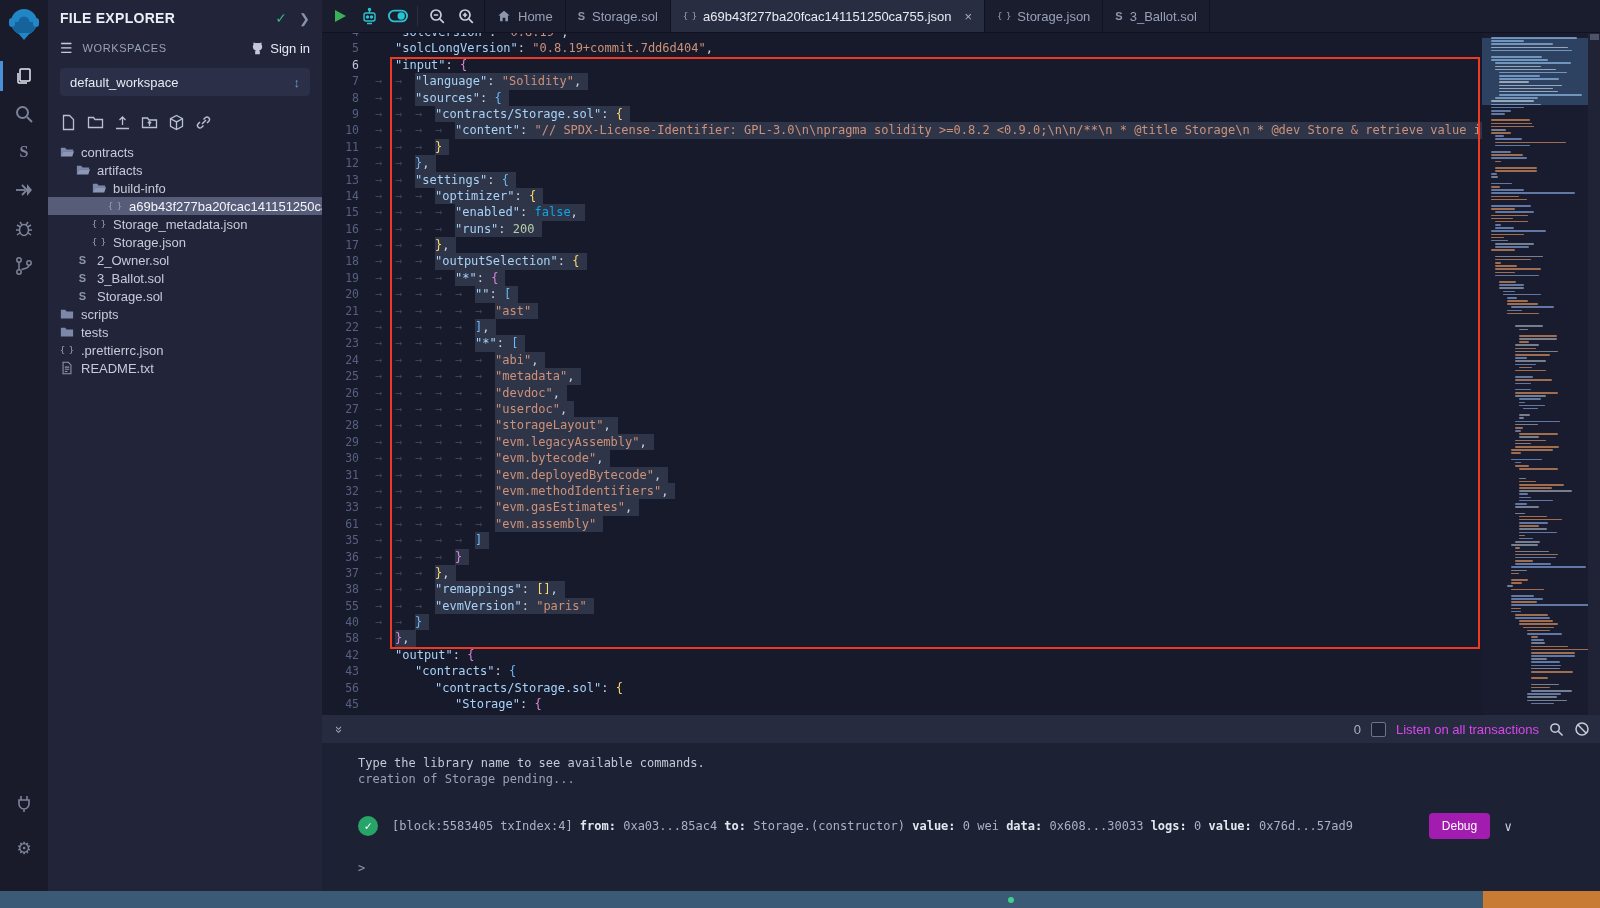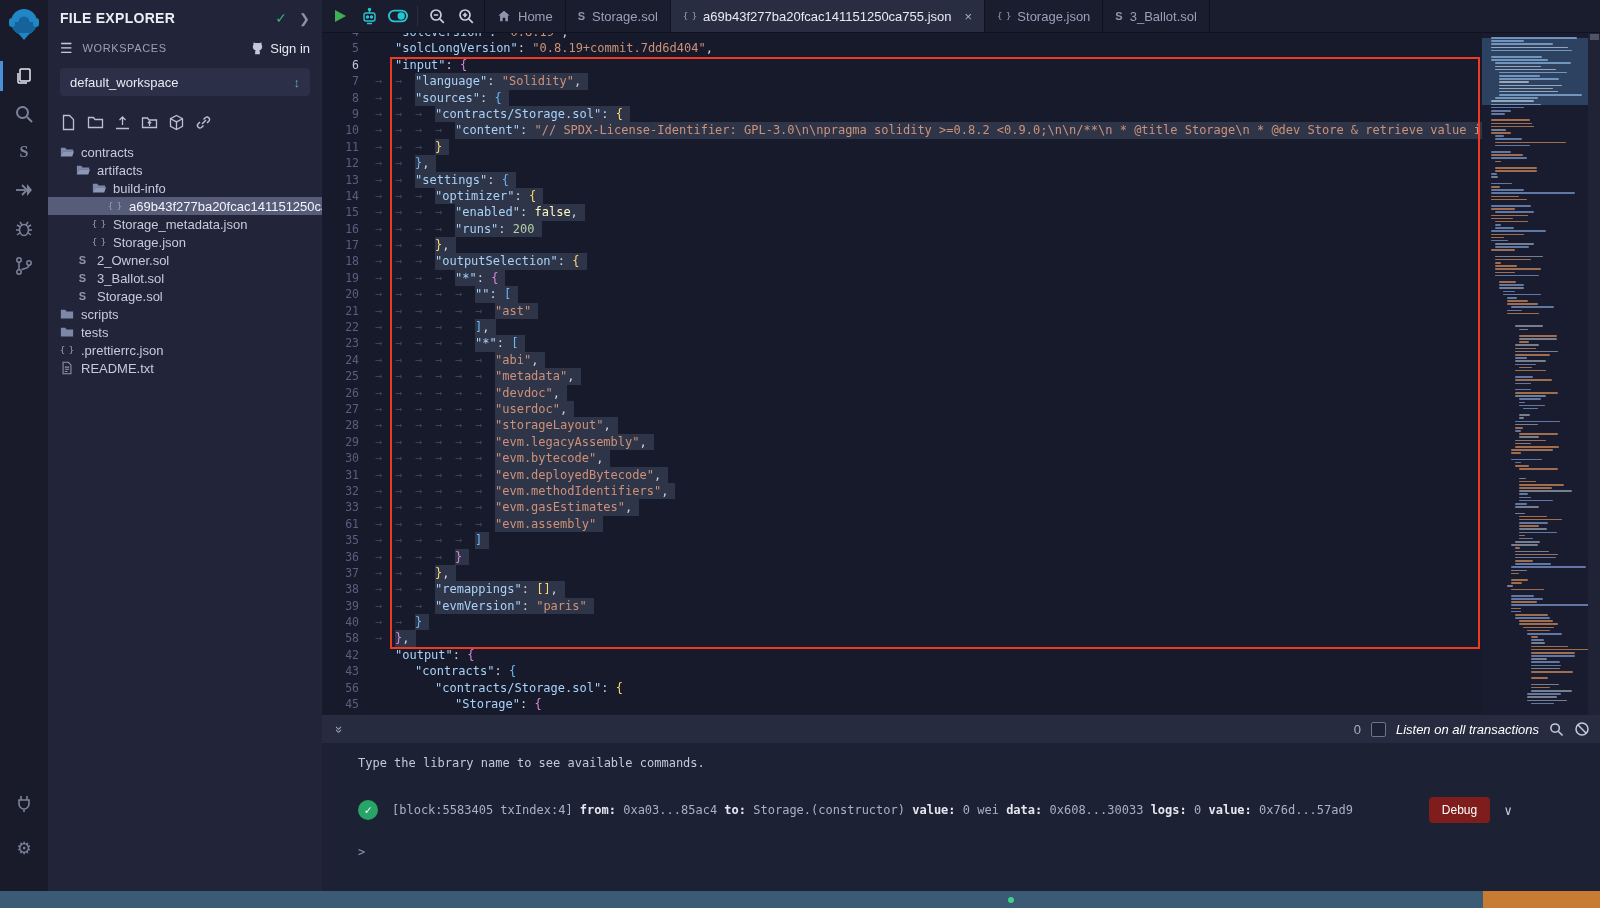--- a/index.html
+++ b/index.html
@@ -52,50 +52,50 @@
 
   
   #editor{position:absolute;left:0;top:33px;right:0;height:682px;overflow:hidden;background:#161a2b;}
   #lines{position:absolute;left:0;top:-9px;right:118px;overflow:hidden;}
   .cl{display:flex;height:16.4px;line-height:16.4px;font-family:"DejaVu Sans Mono",monospace;font-size:12px;white-space:pre;cursor:text;}
   .ln{width:53px;padding-right:16px;text-align:right;color:#586080;flex:none;font-size:11.5px;cursor:pointer;}
   .ln.cur{color:#c2c8dc;}
   .iu{display:inline-block;width:20px;color:#3b425c;flex:none;}
   .codespan{display:inline-block;}
   .codespan.hl{background:#2f3548;padding-right:7px;}
-  .k{color:#a8d2f8;} .s{color:#ce9178;} .p{color:#cdd3e0;} .n{color:#b5cea8;} .kw{color:#fef9c3;}
+  .k{color:#a8d2f8;} .s{color:#ce9178;} .p{color:#cdd3e0;} .n{color:#b5cea8;} .kw{color:#0ea5e9;}
   .b1{color:#ffd76e;} .b2{color:#d986d9;} .b3{color:#6ab8f7;}
   #redbox{position:absolute;left:68px;top:24px;width:1090px;height:592px;border:2.5px solid #ee3a23;pointer-events:none;z-index:3;}
   
   #minimap{position:absolute;left:1160px;top:0;width:106px;height:682px;background:#181c2e;overflow:hidden;cursor:pointer;}
   .mmb{position:absolute;height:1.6px;border-radius:1px;opacity:.85;}
   #mm-view{position:absolute;left:0;top:5px;width:106px;height:67px;background:rgba(77,120,170,.42);}
   #scrollstrip{position:absolute;left:1266px;top:0;width:12px;height:682px;background:#1f2335;}
   #scrollthumb{position:absolute;left:1.5px;top:1px;width:9px;height:6px;background:#4e5368;cursor:pointer;}
 
   
   #terminal{position:absolute;left:0;top:715px;right:0;height:176px;background:#1d2134;}
   #term-head{height:28px;background:#272b3f;display:flex;align-items:center;padding:0 10px;gap:10px;}
   #term-collapse{color:#aab1c4;font-size:13px;transform:rotate(90deg);cursor:pointer;width:14px;text-align:center;}
   #term-right{margin-left:auto;display:flex;align-items:center;gap:10px;}
   #tx-count{color:#aab1c4;font-size:13px;}
   #listen-box{width:15px;height:15px;border:1px solid #6b7394;border-radius:2px;background:#1d2134;cursor:pointer;}
-  #listen-label{color:#ffffff;font-size:13px;font-style:italic;}
+  #listen-label{color:#d946ef;font-size:13px;}
   #term-search svg{width:15px;height:15px;color:#c6ccda;}
   #term-filter{width:248px;height:24px;background:#2b3044;border:none;border-radius:3px;color:#dfe3ec;font-size:13px;padding:0 9px;outline:none;}
   #term-filter::placeholder{color:#8890a4;}
   #term-ban svg{width:16px;height:16px;color:#c6ccda;}
   #term-body{padding:12px 0 0 36px;font-family:"DejaVu Sans Mono",monospace;font-size:12px;color:#c3c9d5;}
   .term-line{line-height:16px;}
   .term-line.dim{color:#9aa1b5;}
   #tx-row{display:flex;align-items:center;margin-top:26px;padding-right:88px;}
   #tx-check{width:20px;height:20px;border-radius:50%;background:#27a468;color:#fff;font-size:12px;display:flex;align-items:center;justify-content:center;margin-right:14px;flex:none;}
   #tx-text{color:#a9b1c4;white-space:nowrap;overflow:hidden;}
   #tx-text b{color:#e3e7f0;font-weight:bold;}
-  #debug-btn{margin-left:auto;background:#7f1d1d;color:#fff;border:none;border-radius:4px;font-size:12px;padding:6px 13px;cursor:pointer;font-family:"Liberation Sans",sans-serif;}
+  #debug-btn{margin-left:auto;background:#a21caf;color:#fff;border:none;border-radius:4px;font-size:12px;padding:6px 13px;cursor:pointer;font-family:"Liberation Sans",sans-serif;}
   #tx-caret{color:#c6ccda;font-size:13px;margin-left:14px;cursor:pointer;}
   #prompt{margin-top:22px;color:#8f97ab;}
 
   
   #statusbar{position:absolute;left:0;bottom:0;width:1600px;height:17px;background:#3b5a76;z-index:9;}
   #sb-dot{position:absolute;left:1008px;top:6px;width:6px;height:6px;border-radius:50%;background:#3fd08a;}
   #sb-warn{position:absolute;right:0;top:0;width:117px;height:17px;background:#c87c33;}
 
   svg{display:block;}
 </style>
@@ -427,21 +427,21 @@
           <div class="cl"><span class="ln">29</span><span class="iu">→</span><span class="iu">→</span><span class="iu">→</span><span class="iu">→</span><span class="iu">→</span><span class="iu">→</span><span class="codespan hl"><span class="s">"evm.legacyAssembly"</span><span class="p">,</span></span></div>
           <div class="cl"><span class="ln">30</span><span class="iu">→</span><span class="iu">→</span><span class="iu">→</span><span class="iu">→</span><span class="iu">→</span><span class="iu">→</span><span class="codespan hl"><span class="s">"evm.bytecode"</span><span class="p">,</span></span></div>
           <div class="cl"><span class="ln">31</span><span class="iu">→</span><span class="iu">→</span><span class="iu">→</span><span class="iu">→</span><span class="iu">→</span><span class="iu">→</span><span class="codespan hl"><span class="s">"evm.deployedBytecode"</span><span class="p">,</span></span></div>
           <div class="cl"><span class="ln">32</span><span class="iu">→</span><span class="iu">→</span><span class="iu">→</span><span class="iu">→</span><span class="iu">→</span><span class="iu">→</span><span class="codespan hl"><span class="s">"evm.methodIdentifiers"</span><span class="p">,</span></span></div>
           <div class="cl"><span class="ln">33</span><span class="iu">→</span><span class="iu">→</span><span class="iu">→</span><span class="iu">→</span><span class="iu">→</span><span class="iu">→</span><span class="codespan hl"><span class="s">"evm.gasEstimates"</span><span class="p">,</span></span></div>
           <div class="cl"><span class="ln">61</span><span class="iu">→</span><span class="iu">→</span><span class="iu">→</span><span class="iu">→</span><span class="iu">→</span><span class="iu">→</span><span class="codespan hl"><span class="s">"evm.assembly"</span></span></div>
           <div class="cl"><span class="ln">35</span><span class="iu">→</span><span class="iu">→</span><span class="iu">→</span><span class="iu">→</span><span class="iu">→</span><span class="codespan hl"><span class="b3">]</span></span></div>
           <div class="cl"><span class="ln">36</span><span class="iu">→</span><span class="iu">→</span><span class="iu">→</span><span class="iu">→</span><span class="codespan hl"><span class="b2">}</span></span></div>
           <div class="cl"><span class="ln">37</span><span class="iu">→</span><span class="iu">→</span><span class="iu">→</span><span class="codespan hl"><span class="b1">}</span><span class="p">,</span></span></div>
           <div class="cl"><span class="ln">38</span><span class="iu">→</span><span class="iu">→</span><span class="iu">→</span><span class="codespan hl"><span class="k">"remappings"</span><span class="p">: </span><span class="b1">[]</span><span class="p">,</span></span></div>
-          <div class="cl"><span class="ln">39</span><span class="iu">→</span><span class="iu">→</span><span class="iu">→</span><span class="codespan hl"><span class="k">"evmVersion"</span><span class="p">: </span><span class="s">"paris"</span></span></div>
+          <div class="cl"><span class="ln">55</span><span class="iu">→</span><span class="iu">→</span><span class="iu">→</span><span class="codespan hl"><span class="k">"evmVersion"</span><span class="p">: </span><span class="s">"paris"</span></span></div>
           <div class="cl"><span class="ln">40</span><span class="iu">→</span><span class="iu">→</span><span class="codespan hl"><span class="b3">}</span></span></div>
           <div class="cl"><span class="ln">58</span><span class="iu">→</span><span class="codespan hl"><span class="b2">}</span><span class="p">,</span></span></div>
           <div class="cl"><span class="ln">42</span><span class="iu"> </span><span class="codespan"><span class="k">"output"</span><span class="p">: </span><span class="b2">{</span></span></div>
           <div class="cl"><span class="ln">43</span><span class="iu"> </span><span class="iu"> </span><span class="codespan"><span class="k">"contracts"</span><span class="p">: </span><span class="b3">{</span></span></div>
           <div class="cl"><span class="ln">56</span><span class="iu"> </span><span class="iu"> </span><span class="iu"> </span><span class="codespan"><span class="k">"contracts/Storage.sol"</span><span class="p">: </span><span class="b1">{</span></span></div>
           <div class="cl"><span class="ln">45</span><span class="iu"> </span><span class="iu"> </span><span class="iu"> </span><span class="iu"> </span><span class="codespan"><span class="k">"Storage"</span><span class="p">: </span><span class="b2">{</span></span></div>
         </div>
       <div id="redbox"></div>
       <div id="minimap">
           <div id="mm-view"></div>
@@ -655,20 +655,21 @@
           <span id="term-ban">
             <svg viewBox="0 0 16 16" fill="none" stroke="currentColor" stroke-width="1.5">
                 <circle cx="8" cy="8" r="6"></circle>
                 <path d="M3.8 3.8l8.4 8.4"></path>
               </svg>
           </span>
         </div>
       </div>
       <div id="term-body">
         <div class="term-line">Type the library name to see available commands.</div>
+        <div class="term-line dim">creation of Storage pending...</div>
         <div id="tx-row">
           <span id="tx-check">✓</span>
           <span id="tx-text"><span>[block:5583405 txIndex:4] </span><b>from:</b><span> 0xa03...85ac4 </span><b>to:</b><span> Storage.(constructor) </span><b>value:</b><span> 0 wei </span><b>data:</b><span> 0x608...30033 </span><b>logs:</b><span> 0 </span><b>value:</b><span> 0x76d...57ad9</span></span>
           <button id="debug-btn">Debug</button>
           <span id="tx-caret">∨</span>
         </div>
         <div id="prompt">&gt;</div>
       </div>
     </div>
   </div>

